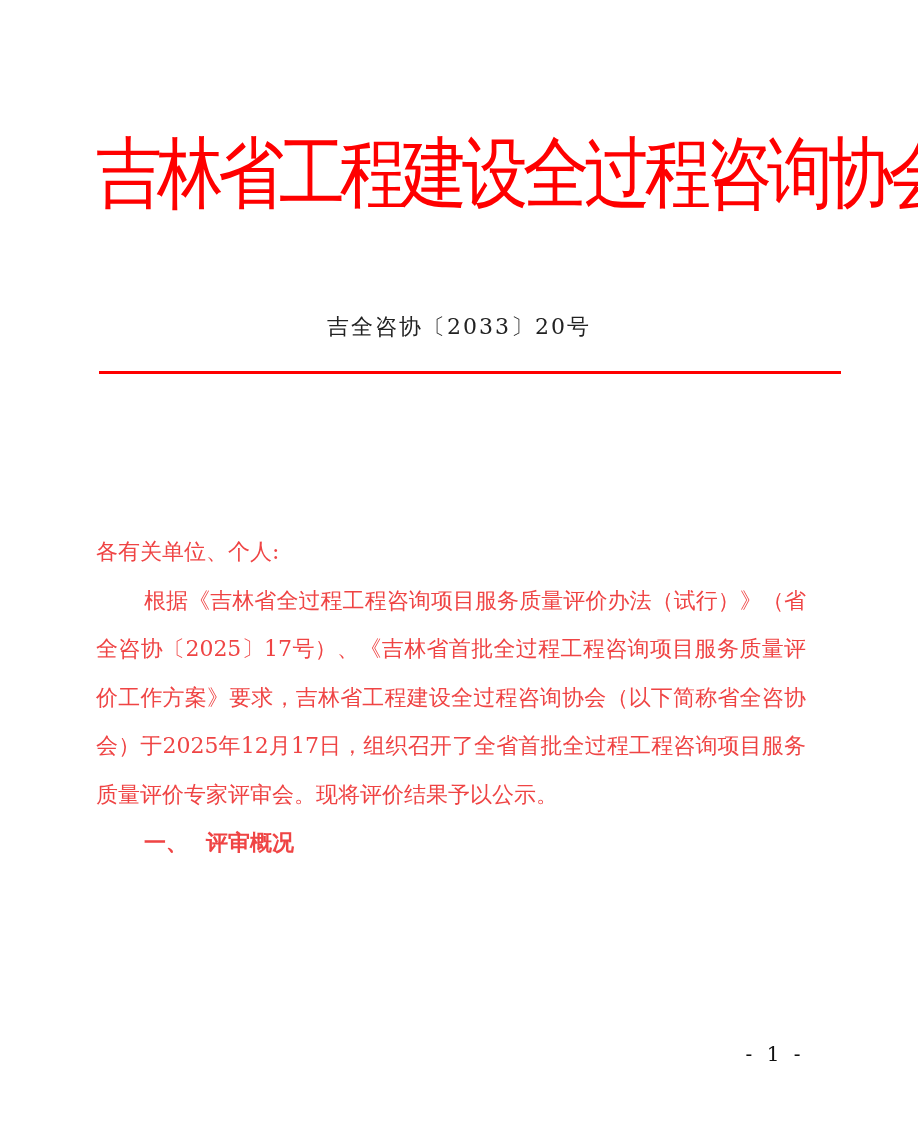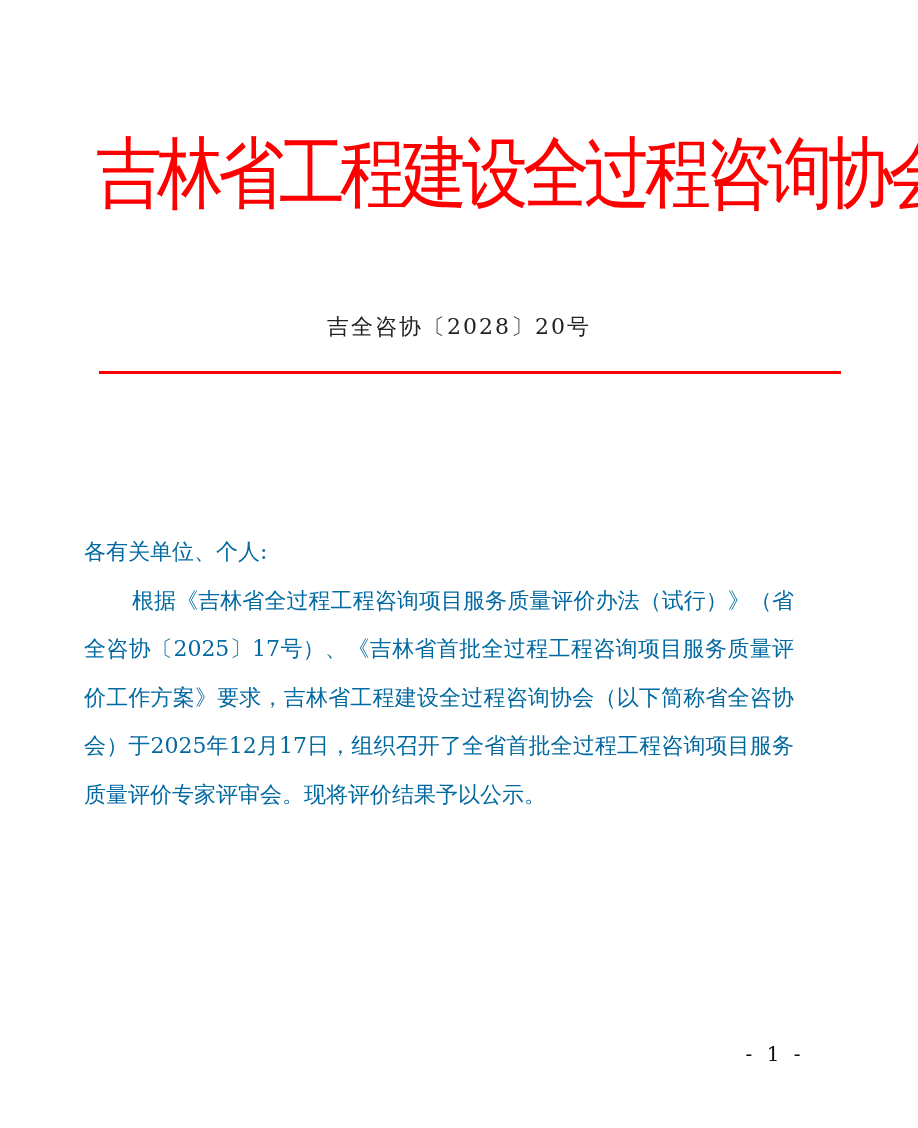--- a/index.html
+++ b/index.html
@@ -72,26 +72,26 @@
       white-space: nowrap;
       letter-spacing: 0px;
     }
     .title .l2 {
       display: block;
       padding-left: 290px;
       white-space: nowrap;
     }
     .body-text {
       position: absolute;
-      left: 84px;
+      left: 96px;
       top: 528px;
       width: 710px;
       font-size: 22px;
       line-height: 48.5px;
-      color: #0369a1;
+      color: #ef4444;
     }
     .body-text p {
       margin: 0;
       text-align: justify;
       text-align-last: left;
     }
     .salutation {
       margin: 0;
     }
     .indent {
@@ -119,25 +119,28 @@
       letter-spacing: 4px;
     }
   </style>
 </head>
 <body>
 
 <div class="page">
 
   <div class="masthead">吉林省工程建设全过程咨询协会文件</div>
 
-  <div class="docnum">吉全咨协〔2028〕20号</div>
+  <div class="docnum">吉全咨协〔2033〕20号</div>
 
   <div class="red-rule"></div>
 
 
   <div class="body-text">
     <p class="salutation">各有关单位、个人:</p>
     <p class="indent">根据《吉林省全过程工程咨询项目服务质量评价办法（试行）》（省全咨协〔2025〕17号）、《吉林省首批全过程工程咨询项目服务质量评价工作方案》要求，吉林省工程建设全过程咨询协会（以下简称省全咨协会）于2025年12月17日，组织召开了全省首批全过程工程咨询项目服务质量评价专家评审会。现将评价结果予以公示。</p>
+    <p class="section-heading">
+      <span class="num">一、</span><span>评审概况</span>
+    </p>
   </div>
 
   <div class="page-number">- 1 -</div>
 
 </div>
 
 </body></html>

